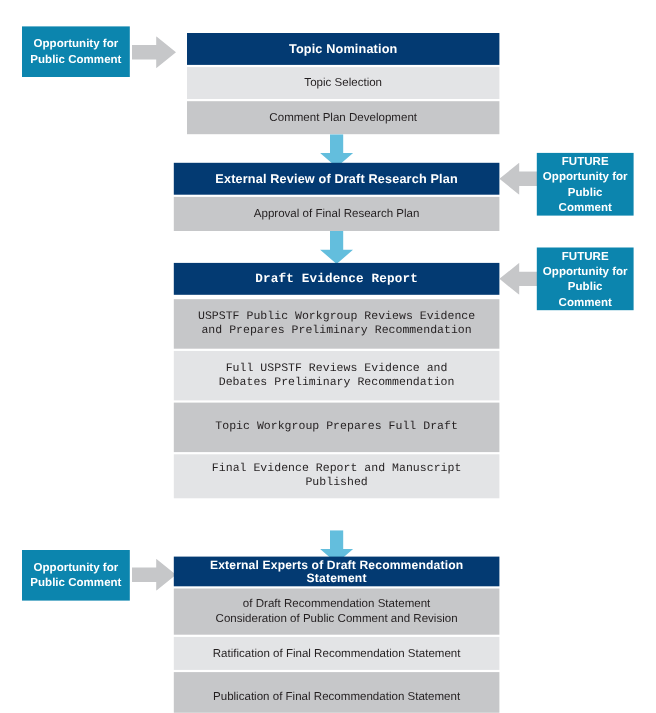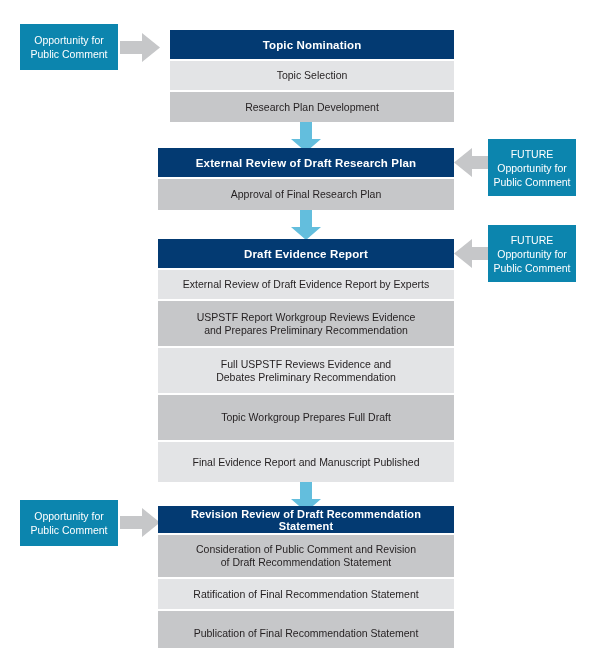--- a/index.html
+++ b/index.html
@@ -61,21 +61,21 @@
     padding: 0 8px;
   }
   .row-light { background: #e3e4e6; }
   .row-dark  { background: #c6c7c9; }
 
   
   .callout {
     position: absolute;
     background: #0c85ae;
     color: #ffffff;
-    font-weight: normal;
+    font-weight: bold;
     font-size: 10.5px;
     line-height: 14px;
     text-align: center;
     display: flex;
     align-items: center;
     justify-content: center;
     box-sizing: border-box;
     padding: 0 4px;
   }
 
@@ -101,21 +101,21 @@
     <svg width="40" height="29" viewBox="0 0 40 29">
       <polygon points="0,8 22,8 22,0 40,14.5 22,29 22,21 0,21" fill="#c6c7c9"></polygon>
     </svg>
   </div>
 
   <div class="stage" style="top:30px; height:92px;padding-left:12px;">
     <div class="stage-header" style="height:29px;">Topic Nomination</div>
     <div style="height:2px;"></div>
     <div class="stage-row row-light" style="height:29px;">Topic Selection</div>
     <div style="height:2px;"></div>
-    <div class="stage-row row-dark" style="height:30px;">Research Plan Development</div>
+    <div class="stage-row row-dark" style="height:30px;">Comment Plan Development</div>
   </div>
 
   <div class="arrow" style="left:291px; top:122px;">
     <svg width="30" height="30" viewBox="0 0 30 30">
       <polygon points="9,0 21,0 21,17 30,17 15,30 0,17 9,17" fill="#63bedd"></polygon>
     </svg>
   </div>
 
   <div class="stage" style="top:148px; height:62px;border-radius:23px;">
     <div class="stage-header" style="height:29px;">External Review of Draft Research Plan</div>
@@ -136,30 +136,29 @@
       <div>Public Comment</div>
     </div>
   </div>
 
   <div class="arrow" style="left:291px; top:210px;">
     <svg width="30" height="30" viewBox="0 0 30 30">
       <polygon points="9,0 21,0 21,17 30,17 15,30 0,17 9,17" fill="#63bedd"></polygon>
     </svg>
   </div>
 
-  <div class="stage" style="top:239px; height:270px;">
+  <div class="stage" style="top:239px; height:270px;font-family:Liberation Mono, monospace;">
     <div class="stage-header" style="height:29px;">Draft Evidence Report</div>
     <div style="height:2px;"></div>
 
-    <div class="stage-row row-light" style="height:29px;">External Review of Draft Evidence Report by Experts</div>
     <div style="height:2px;"></div>
 
     <div class="stage-row row-dark" style="height:45px;">
       <div>
-        <div>USPSTF Report Workgroup Reviews Evidence</div>
+        <div>USPSTF Public Workgroup Reviews Evidence</div>
         <div>and Prepares Preliminary Recommendation</div>
       </div>
     </div>
     <div style="height:2px;"></div>
 
     <div class="stage-row row-light" style="height:45px;">
       <div>
         <div>Full USPSTF Reviews Evidence and</div>
         <div>Debates Preliminary Recommendation</div>
       </div>
@@ -203,27 +202,27 @@
     </div>
   </div>
 
   <div class="arrow" style="left:120px; top:508px;">
     <svg width="40" height="29" viewBox="0 0 40 29">
       <polygon points="0,8 22,8 22,0 40,14.5 22,29 22,21 0,21" fill="#c6c7c9"></polygon>
     </svg>
   </div>
 
   <div class="stage wide" style="top:506px; height:133px;">
-    <div class="stage-header" style="height:27px; font-size:11px;">Revision Review of Draft Recommendation Statement</div>
+    <div class="stage-header" style="height:27px; font-size:11px;">External Experts of Draft Recommendation Statement</div>
     <div style="height:2px;"></div>
 
     <div class="stage-row row-dark" style="height:42px;">
       <div>
+        <div>of Draft Recommendation Statement</div>
         <div>Consideration of Public Comment and Revision</div>
-        <div>of Draft Recommendation Statement</div>
       </div>
     </div>
     <div style="height:2px;"></div>
 
     <div class="stage-row row-light" style="height:30px;">Ratification of Final Recommendation Statement</div>
     <div style="height:2px;"></div>
 
     <div class="stage-row row-dark" style="height:44px;">Publication of Final Recommendation Statement</div>
   </div>
 

